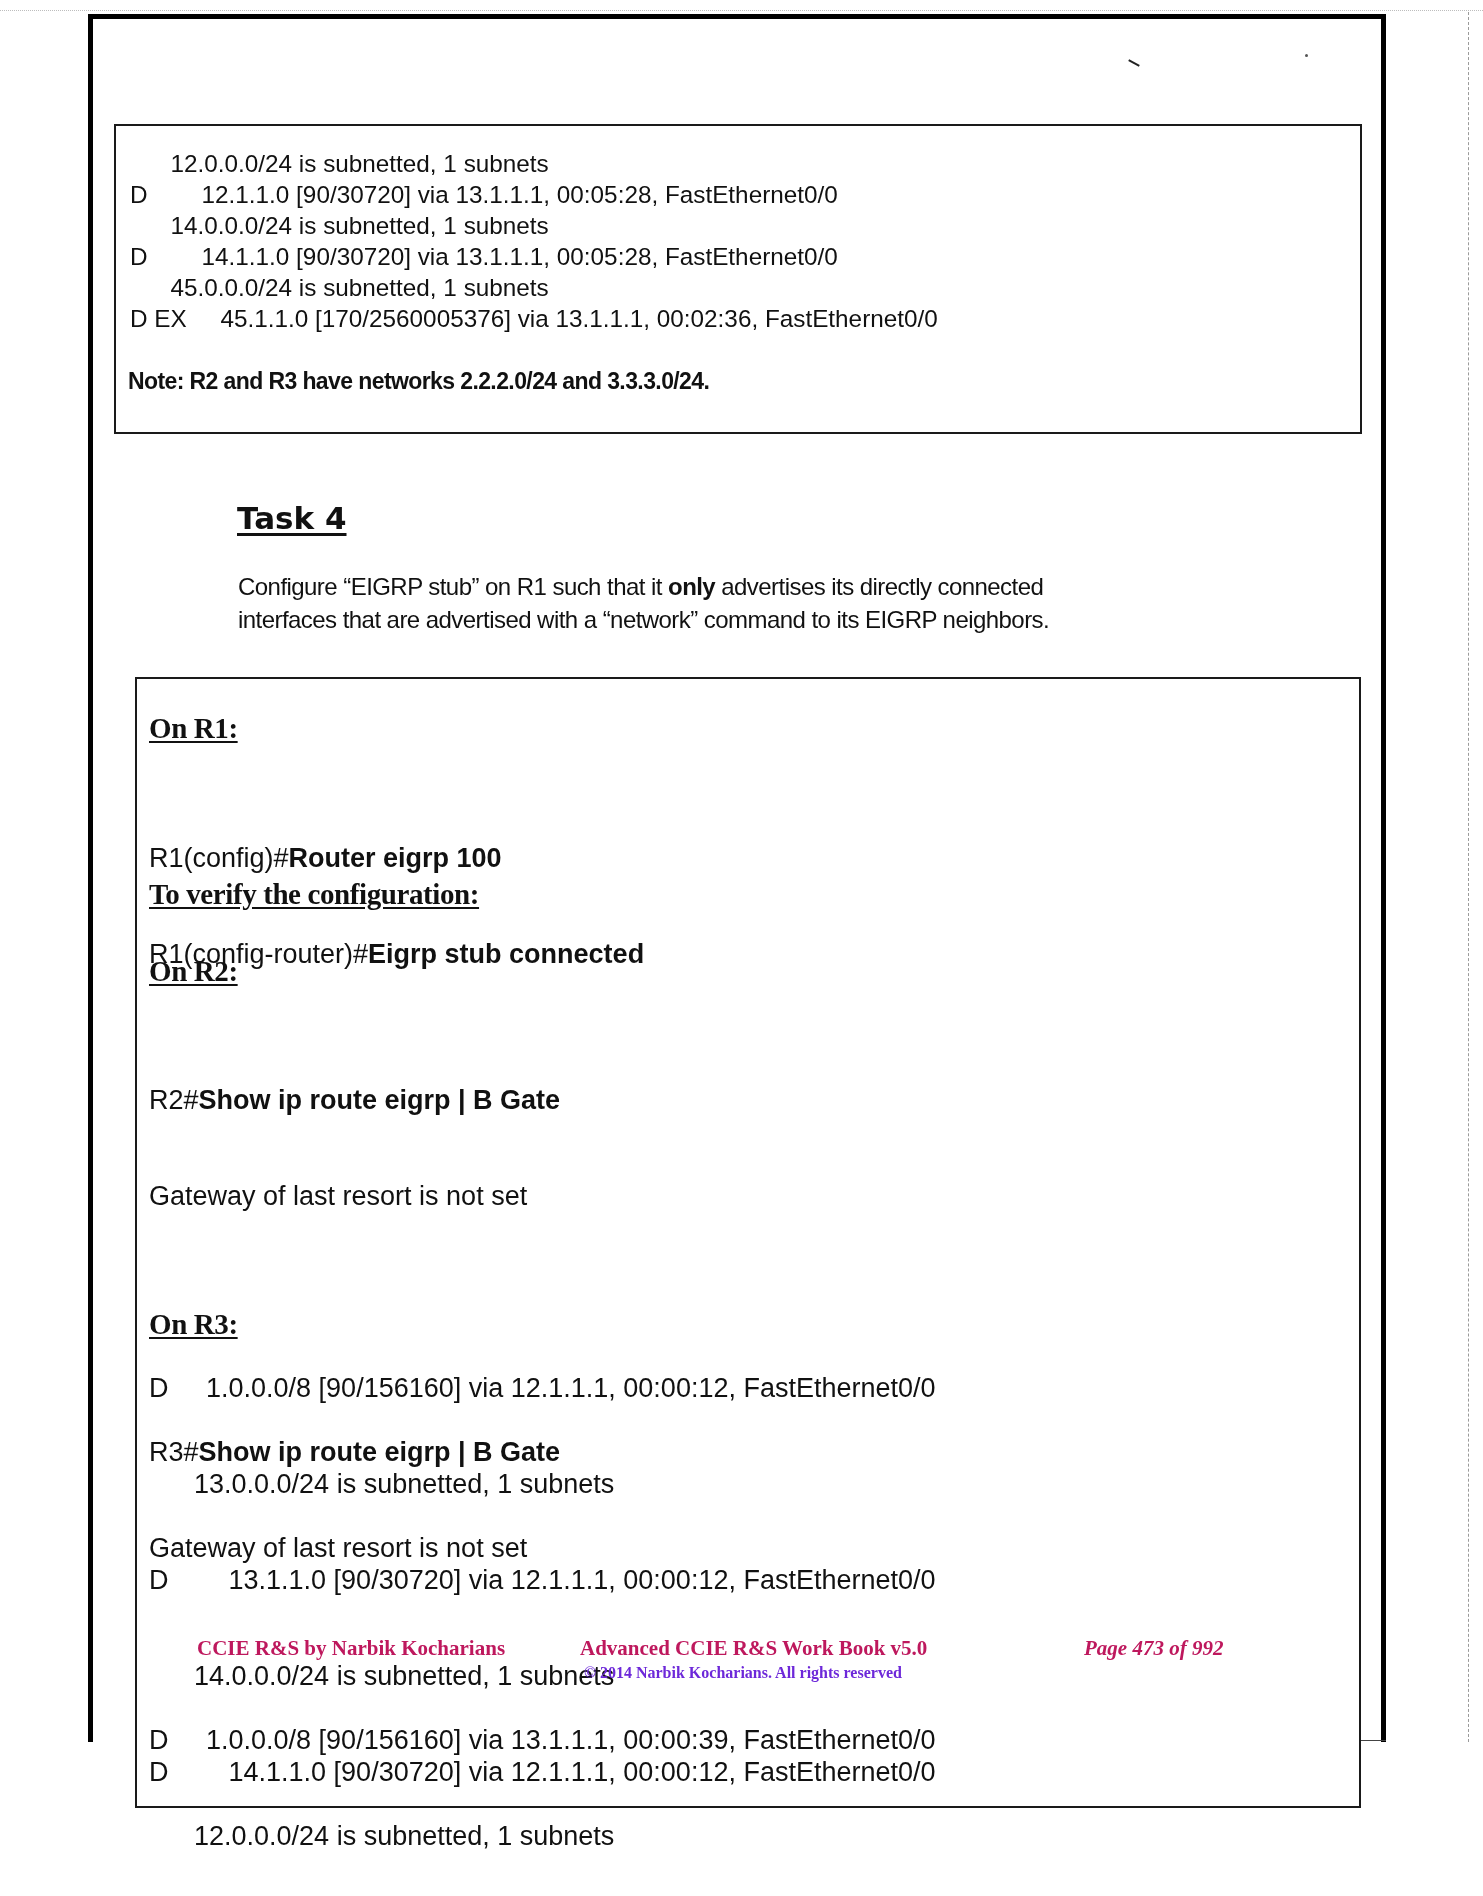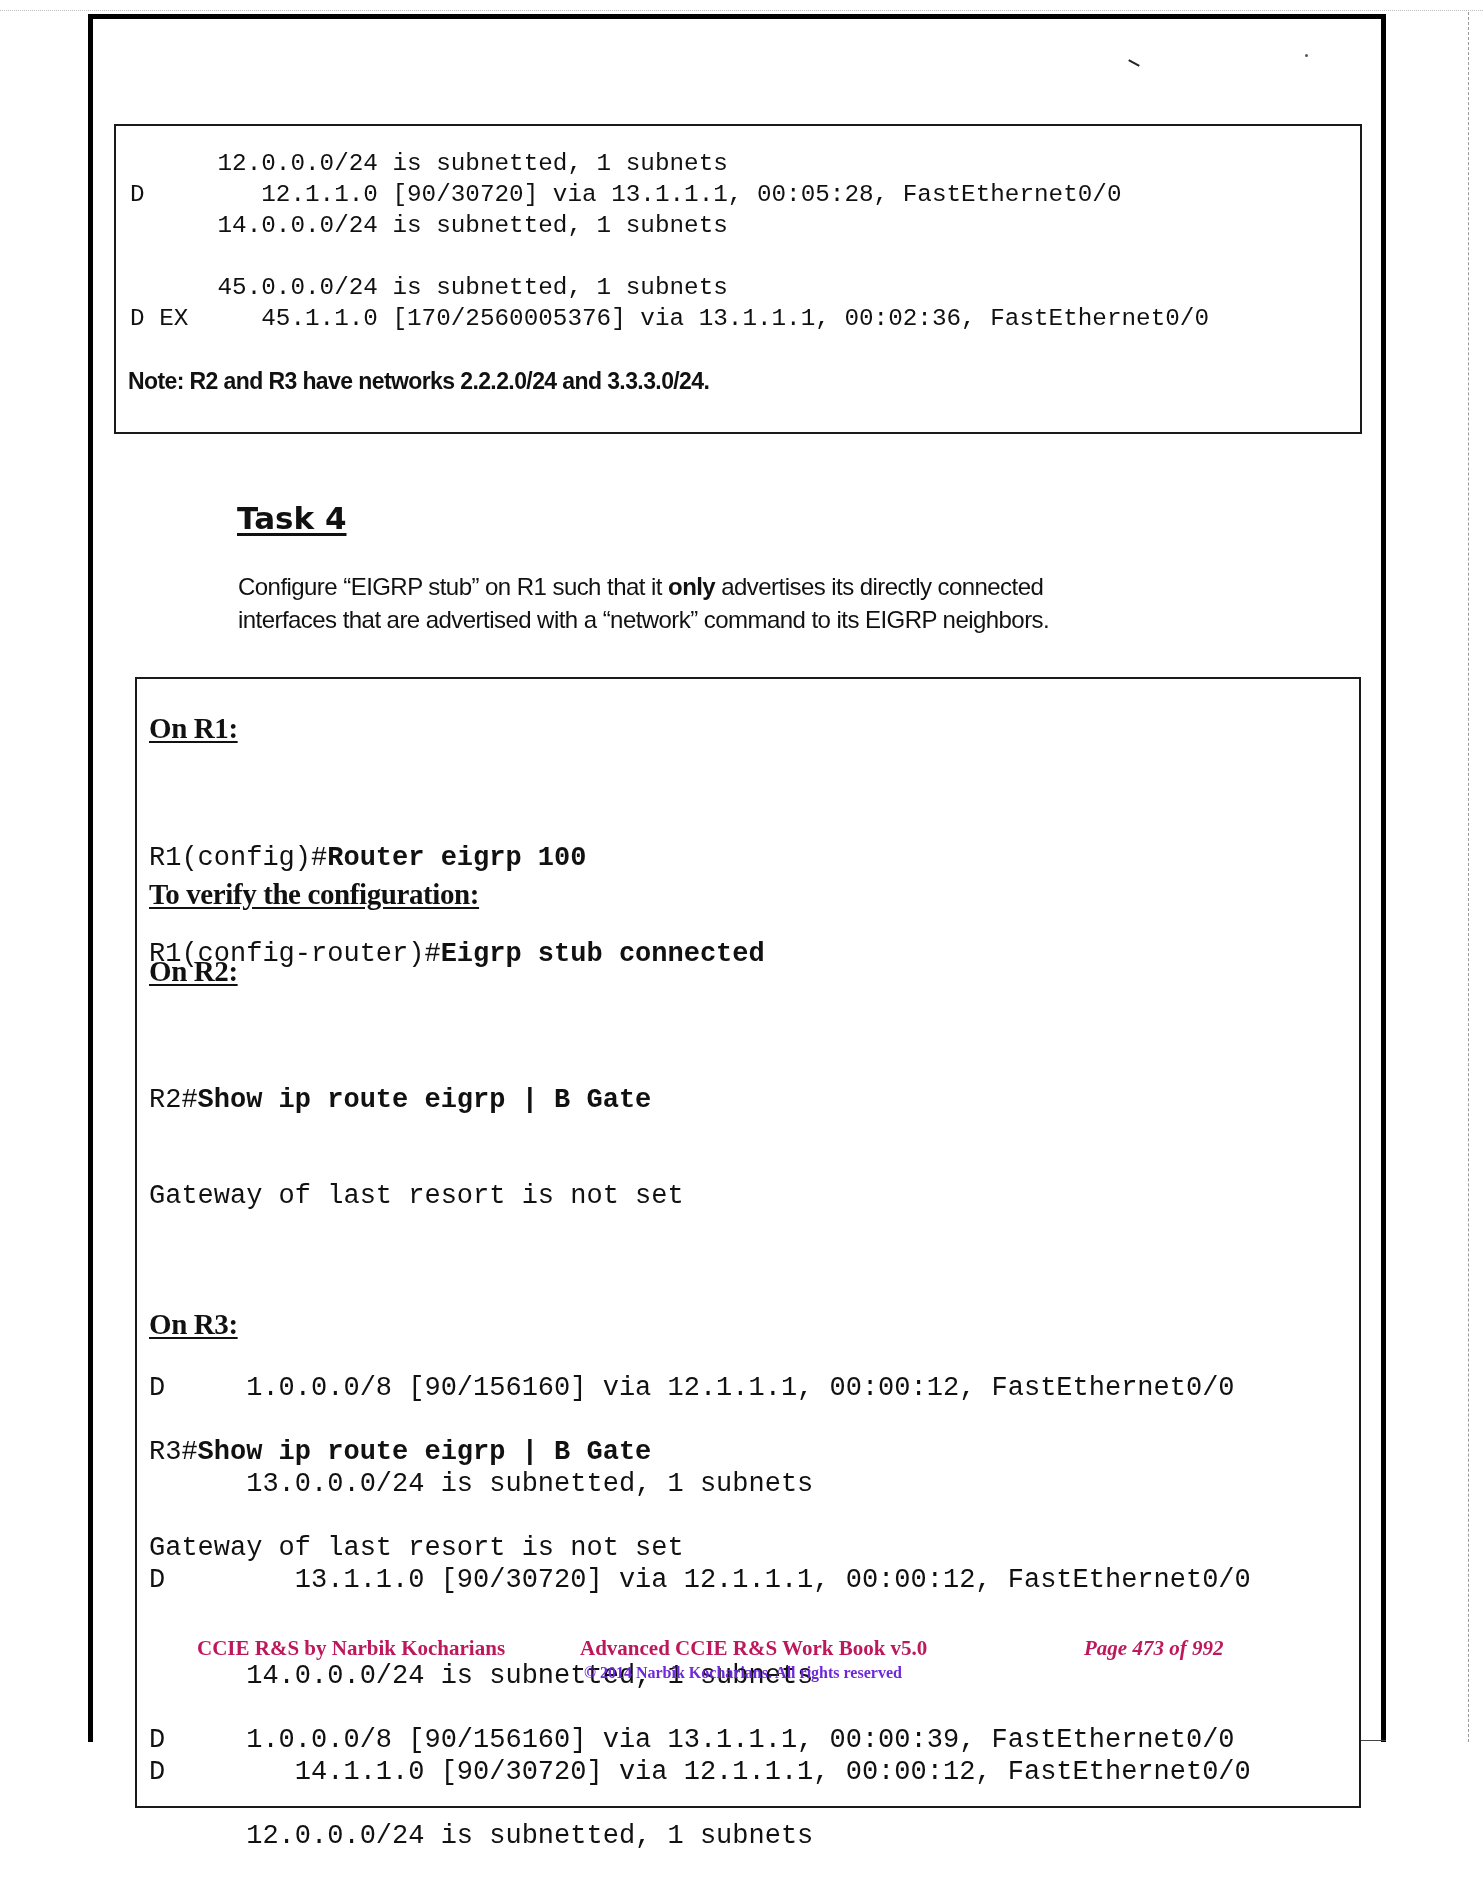--- a/index.html
+++ b/index.html
@@ -5,21 +5,21 @@
   html, body { margin: 0; padding: 0; background: #ffffff; }
   body { width: 1483px; height: 1896px; position: relative; overflow: hidden; color: #111; }
   .abs { position: absolute; }
   .scan-top { position: absolute; left: 0; top: 10px; width: 1483px; height: 0; border-top: 1px dotted #bdbdbd; }
   .scan-right { position: absolute; left: 1468px; top: 12px; width: 0; height: 1730px; border-left: 1px dashed #9a9a9a; }
   .frame-top { position: absolute; left: 88px; top: 14px; width: 1298px; height: 5px; background: #000; }
   .frame-left { position: absolute; left: 88px; top: 14px; width: 5px; height: 1728px; background: #000; }
   .frame-right { position: absolute; left: 1381px; top: 14px; width: 5px; height: 1728px; background: #000; }
   .frame-bottom { position: absolute; left: 1200px; top: 1740px; width: 186px; height: 1px; background: #444; }
   .box { position: absolute; border: 2px solid #1a1a1a; box-sizing: border-box; background: #fff; }
-  .mono { font-family: Liberation Mono, monospace; white-space: pre; }
+  .mono { font-family: Liberation Sans, sans-serif; white-space: pre; }
   .code1 { font-size: 24.3px; line-height: 31px; }
   .code2 { font-size: 27px; line-height: 32px; }
   .line { position: absolute; left: 0; white-space: pre; }
   .b { font-weight: bold; }
   .note { font-family: "Liberation Sans", "DejaVu Sans", sans-serif; font-weight: bold; font-size: 23px; letter-spacing: -0.6px; }
   .task-title { font-family: "DejaVu Sans", sans-serif; font-weight: bold; font-size: 31px; text-decoration: underline; text-underline-offset: 4px; text-align: right; }
   .task-body { font-family: "Liberation Sans", "DejaVu Sans", sans-serif; font-size: 24px; line-height: 33px; letter-spacing: -0.55px; }
   .task-body .strong { font-weight: bold; }
   .sub-head { font-family: "Liberation Serif", "DejaVu Serif", serif; font-weight: bold; font-size: 29px; text-decoration: underline; text-underline-offset: 3px; letter-spacing: -0.4px; }
   .footer { font-family: "Liberation Serif", "DejaVu Serif", serif; font-weight: bold; font-size: 21px; color: #be185d; white-space: nowrap; }
@@ -37,20 +37,21 @@
 <div class="frame-right"></div>
 <div class="frame-bottom"></div>
 <div class="abs" style="left:1128px;top:62px;width:12px;height:2px;background:#222;transform:rotate(28deg);"></div>
 <div class="speck" style="left:1305px;top:54px;"></div>
 
 <div class="box" style="left:114px;top:124px;width:1248px;height:310px;">
   <div class="abs mono code1" style="left:14px;top:22px;width:1200px;height:190px;">
     <div class="line" style="top:0px;">      12.0.0.0/24 is subnetted, 1 subnets</div>
     <div class="line" style="top:31px;">D        12.1.1.0 [90/30720] via 13.1.1.1, 00:05:28, FastEthernet0/0</div>
     <div class="line" style="top:62px;">      14.0.0.0/24 is subnetted, 1 subnets</div>
+    <div class="line" style="top:93px;">D        14.1.1.0 [90/30720] via 13.1.1.1, 00:05:28, FastEthernet0/0</div>
     <div class="line" style="top:124px;">      45.0.0.0/24 is subnetted, 1 subnets</div>
     <div class="line" style="top:155px;">D EX     45.1.1.0 [170/2560005376] via 13.1.1.1, 00:02:36, FastEthernet0/0</div>
   </div>
   <div class="abs note" style="left:12px;top:242px;">Note: R2 and R3 have networks 2.2.2.0/24 and 3.3.3.0/24.</div>
 </div>
 
 <div class="abs task-title" style="left:237px;top:500px;">Task 4</div>
 <div class="abs task-body" style="left:238px;top:570px;width:1000px;">
   <div><span>Configure “EIGRP stub” on R1 such that it </span><span class="strong">only</span><span> advertises its directly connected</span></div>
   <div>interfaces that are advertised with a “network” command to its EIGRP neighbors.</div>

